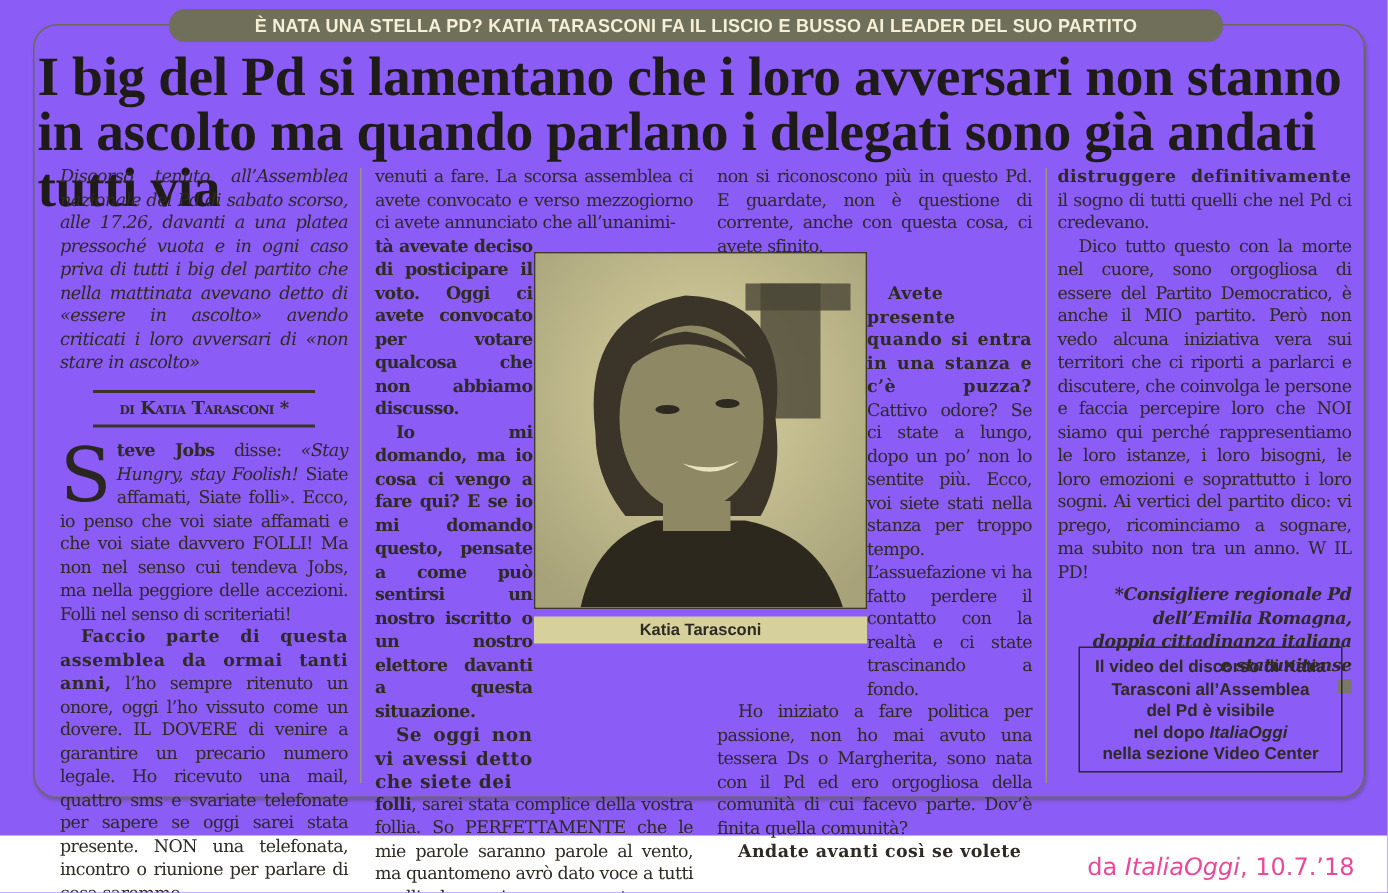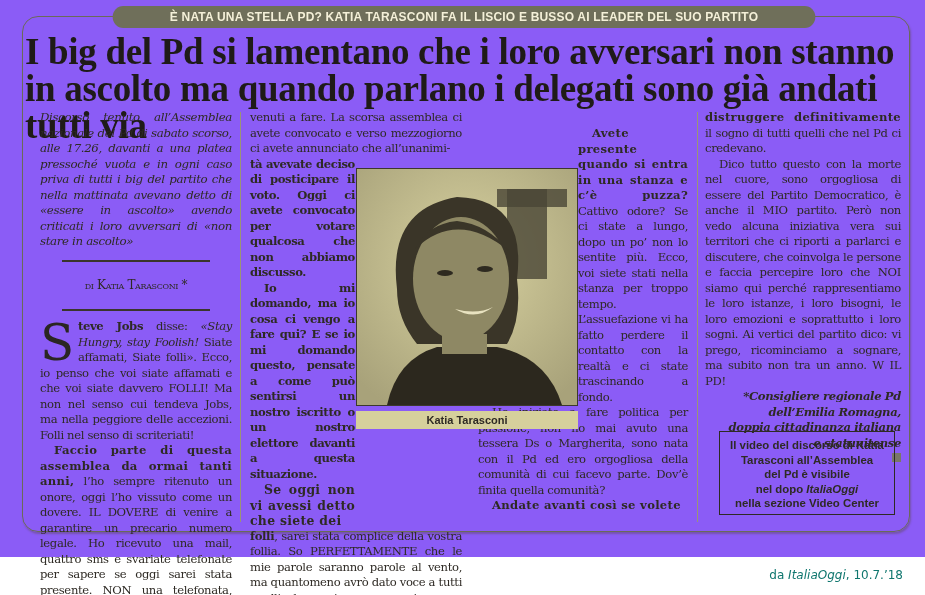--- a/index.html
+++ b/index.html
@@ -8,34 +8,34 @@
   .frame { position: absolute; left: 22px; top: 16px; width: 886px; height: 514px; border: 1.5px solid #6b6a58; border-radius: 16px; box-shadow: 1px 2px 2px rgba(80,70,40,0.35); }
   .kicker { position: absolute; left: 98px; top: 6px; width: 732px; height: 22px; background: #6f6f5a; border-radius: 11px; color: #f4f0d8; font-family: "Liberation Sans", sans-serif; font-weight: bold; font-size: 12.5px; line-height: 22px; text-align: center; letter-spacing: 0.2px; transform: scaleX(0.96); }
   .headline { position: absolute; left: 25px; top: 33px; width: 880px; text-align: left; font-family: "Liberation Serif", serif; font-weight: bold; font-size: 37px; line-height: 37px; color: #1f1b18; letter-spacing: -0.3px; }
   .col { position: absolute; font-family: "DejaVu Serif", serif; font-size: 11.6px; line-height: 15.5px; text-align: justify; color: #2e2a24; letter-spacing: -0.35px; }
   .c1 { left: 40px; top: 110px; width: 192px; }
   .c2 { left: 250px; top: 110px; width: 212px; }
   .c3 { left: 478px; top: 110px; width: 210px; }
   .c4 { left: 705px; top: 110px; width: 196px; }
   .colsep { position: absolute; width: 1px; background: #9a9478; }
   .lead { font-style: italic; font-weight: normal; font-size: 11.8px; line-height: 15.5px; }
-  .byline { margin: 10px 22px 0 22px; padding: 16px 0; border-top: 2px solid #3a352c; border-bottom: 2px solid #3a352c; text-align: center; font-weight: normal; font-size: 12px; font-variant: small-caps; }
+  .byline { margin: 10px 22px 0 22px; padding: 3px 0; border-top: 2px solid #3a352c; border-bottom: 2px solid #3a352c; text-align: center; font-weight: bold; font-size: 12px; font-variant: small-caps; }
   .dropcap { float: left; font-family: "DejaVu Serif", serif; font-size: 50px; line-height: 44px; margin: 2px 4px 0 0; color: #2a2622; }
   b, .bold { font-weight: bold; }
   i { font-style: italic; }
   p { margin: 0; }
   .indent { text-indent: 14px; }
   .bodybold { font-weight: bold; letter-spacing: 0.3px; }
   .narrow { width: 105px; font-weight: bold; }
   .photo { position: absolute; left: 356px; top: 168px; width: 220px; height: 236px; border: 1px solid #3c382e; overflow: hidden; background: #c9c392; }
   .caption { position: absolute; left: 356px; top: 411px; width: 222px; height: 18px; background: #d6d09c; font-family: "Liberation Sans", sans-serif; font-weight: bold; font-size: 11px; line-height: 18px; text-align: center; color: #2e2a24; }
   .infobox { position: absolute; left: 719px; top: 431px; width: 176px; height: 84px; border: 1.5px solid #2e2a24; font-family: "Liberation Sans", sans-serif; font-weight: bold; font-size: 11.4px; line-height: 14.5px; text-align: center; color: #2e2a24; padding-top: 6px; box-sizing: border-box; }
   .endmark { display: inline-block; width: 9px; height: 9px; background: #7a7868; }
   .signature { font-style: italic; font-weight: bold; text-align: right; }
-  .source { position: absolute; right: 22px; top: 568px; font-family: "DejaVu Sans", sans-serif; font-size: 12px; color: #0f766e; }
+  .source { position: absolute; right: 22px; top: 568px; font-family: "DejaVu Sans", sans-serif; font-size: 16px; color: #ec4899; }
   .source i { font-style: italic; }
 </style>
 </head>
 <body>
 
 <div class="clip">
   <div class="frame"></div>
 
   <div class="kicker">È NATA UNA STELLA PD? KATIA TARASCONI FA IL LISCIO E BUSSO AI LEADER DEL SUO PARTITO</div>
 
@@ -60,20 +60,21 @@
 
   <div class="col c2">
     <p>venuti a fare. La scorsa assemblea ci avete convocato e verso mezzogiorno ci avete annunciato che all’unanimi-</p>
     <p class="narrow">tà avevate deciso di posticipare il voto. Oggi ci avete convocato per votare qualcosa che non abbiamo discusso.</p>
     <p class="narrow indent">Io mi domando, ma io cosa ci vengo a fare qui? E se io mi domando questo, pensate a come può sentirsi un nostro iscritto o un nostro elettore davanti a questa situazione.</p>
     <p class="narrow bodybold indent" style="font-size:12.4px;">Se oggi non vi avessi detto che siete dei</p>
     <p><span class="bold">folli</span><span>, sarei stata complice della vostra follia. So PERFETTAMENTE che le mie parole saranno parole al vento, ma quantomeno avrò dato voce a tutti quelli che oggi a causa vostra sono smarriti, disorientati e</span></p>
   </div>
 
   <div class="col c3">
+    <p>non si riconoscono più in questo Pd. E guardate, non è questione di corrente, anche con questa cosa, ci avete sfinito.</p>
     <div style="margin-left:100px;margin-top:16px;">
       <p class="indent"><span class="bodybold">Avete presente quando si entra in una stanza e c’è puzza?</span><span> Cattivo odore? Se ci state a lungo, dopo un po’ non lo sentite più. Ecco, voi siete stati nella stanza per troppo tempo. L’assuefazione vi ha fatto perdere il contatto con la realtà e ci state trascinando a fondo.</span></p>
     </div>
     <p class="indent">Ho iniziato a fare politica per passione, non ho mai avuto una tessera Ds o Margherita, sono nata con il Pd ed ero orgogliosa della comunità di cui facevo parte. Dov’è finita quella comunità?</p>
     <p class="indent bodybold">Andate avanti così se volete</p>
   </div>
 
   <div class="col c4">
     <p><span class="bodybold">distruggere definitivamente</span><span> il sogno di tutti quelli che nel Pd ci credevano.</span></p>
     <p class="indent">Dico tutto questo con la morte nel cuore, sono orgogliosa di essere del Partito Democratico, è anche il MIO partito. Però non vedo alcuna iniziativa vera sui territori che ci riporti a parlarci e discutere, che coinvolga le persone e faccia percepire loro che NOI siamo qui perché rappresentiamo le loro istanze, i loro bisogni, le loro emozioni e soprattutto i loro sogni. Ai vertici del partito dico: vi prego, ricominciamo a sognare, ma subito non tra un anno. W IL PD!</p>

